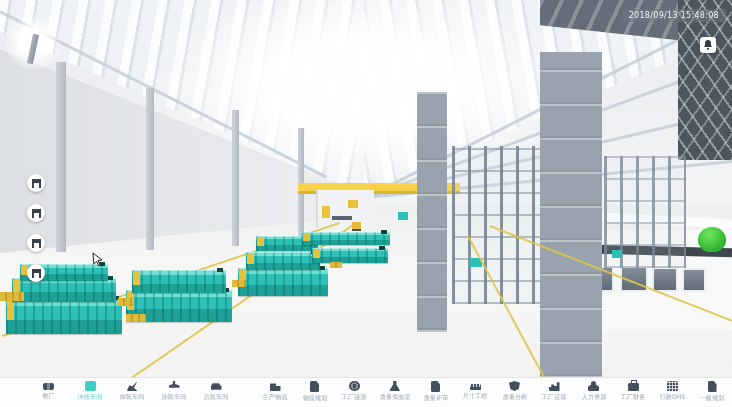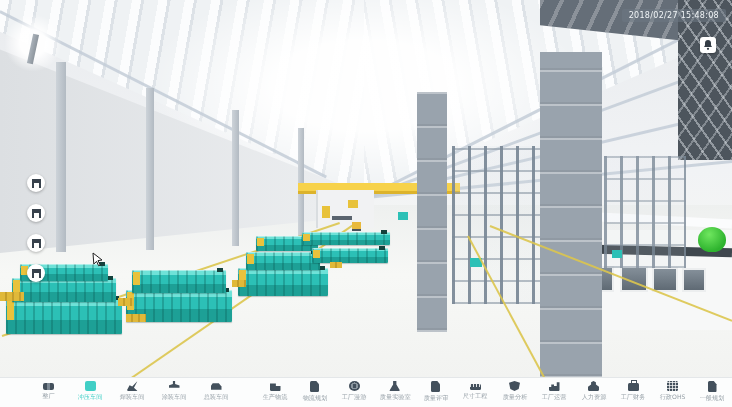--- a/index.html
+++ b/index.html
@@ -143,21 +143,21 @@
   <div class="die" style="left:302px;top:232px;width:88px;height:13px;"></div>
   <div class="die" style="left:312px;top:248px;width:76px;height:15px;"></div>
   <div class="pallet" style="left:0;top:292px;width:24px;height:9px;"></div>
   <div class="pallet" style="left:118px;top:298px;width:16px;height:8px;"></div>
   <div class="pallet" style="left:126px;top:314px;width:20px;height:8px;"></div>
   <div class="pallet" style="left:232px;top:280px;width:14px;height:7px;"></div>
   <div class="pallet" style="left:330px;top:262px;width:12px;height:6px;"></div>
 
   <div class="abs glow"></div>
   <div class="abs" style="left:30px;top:34px;width:6px;height:30px;transform:rotate(12deg);background:linear-gradient(90deg,#aab2ba,#8d959d);"></div>
-  <div class="abs timestamp">2018/02/27 15:48:08</div>
+  <div class="abs timestamp">2018/09/13 15:48:08</div>
   <button class="abs bellbtn">
     <svg width="10" height="11" viewBox="0 0 10 11">
         <path d="M5 0c1.8 0 3 1.3 3 3v2.2L9 7H1l1-1.8V3c0-1.7 1.2-3 3-3z" fill="#333c45"></path>
         <circle cx="5" cy="8.8" r="1.1" fill="#333c45"></circle>
       </svg>
   </button>
   <button class="stbtn" style="top:174px;">
       <span class="press-glyph"></span>
     </button>
   <button class="stbtn" style="top:204px;">

